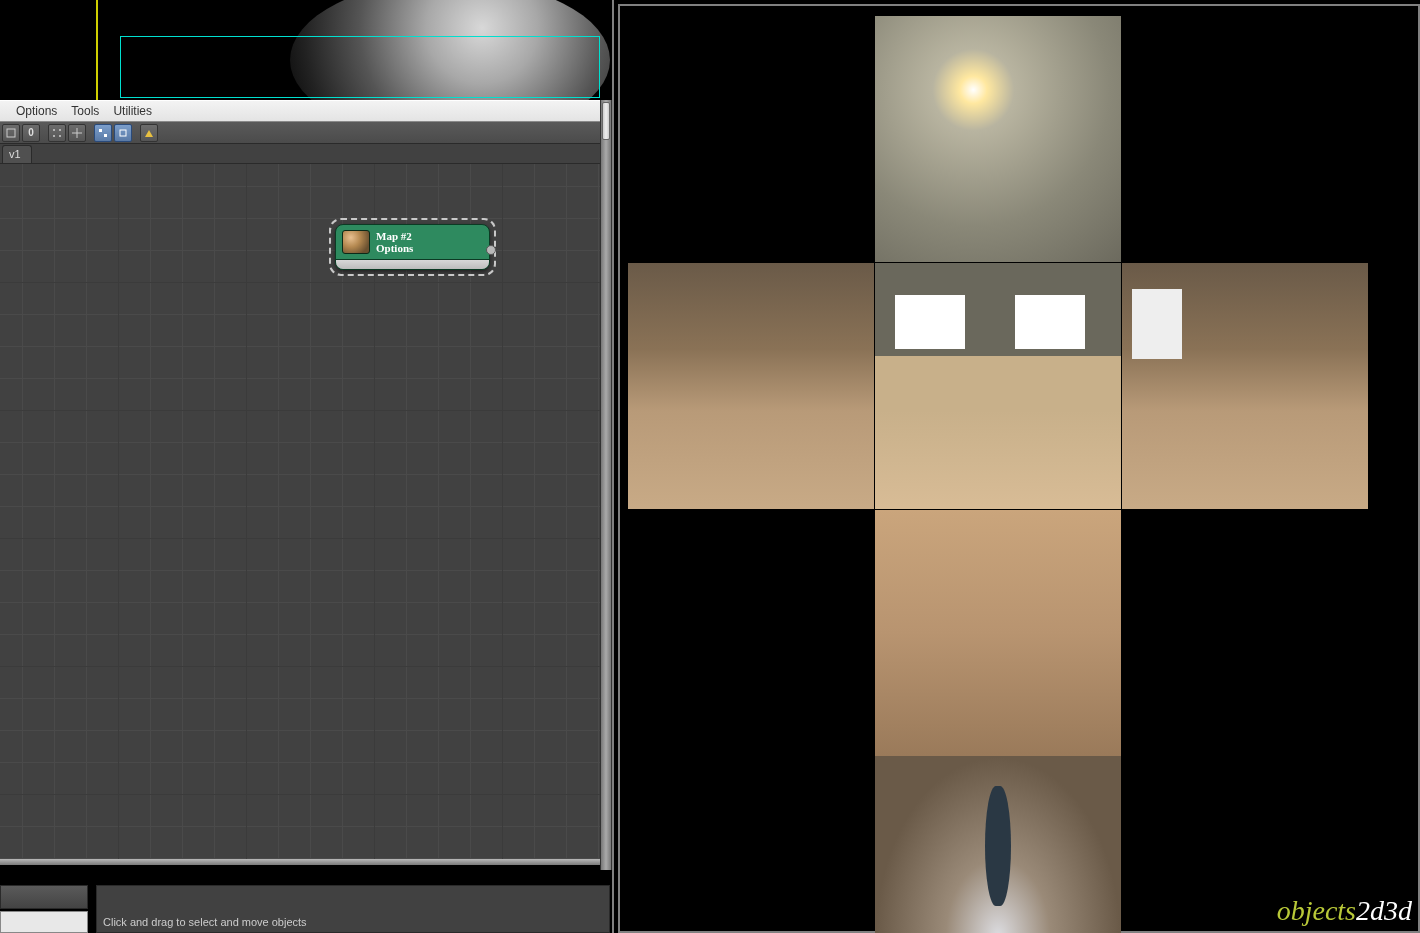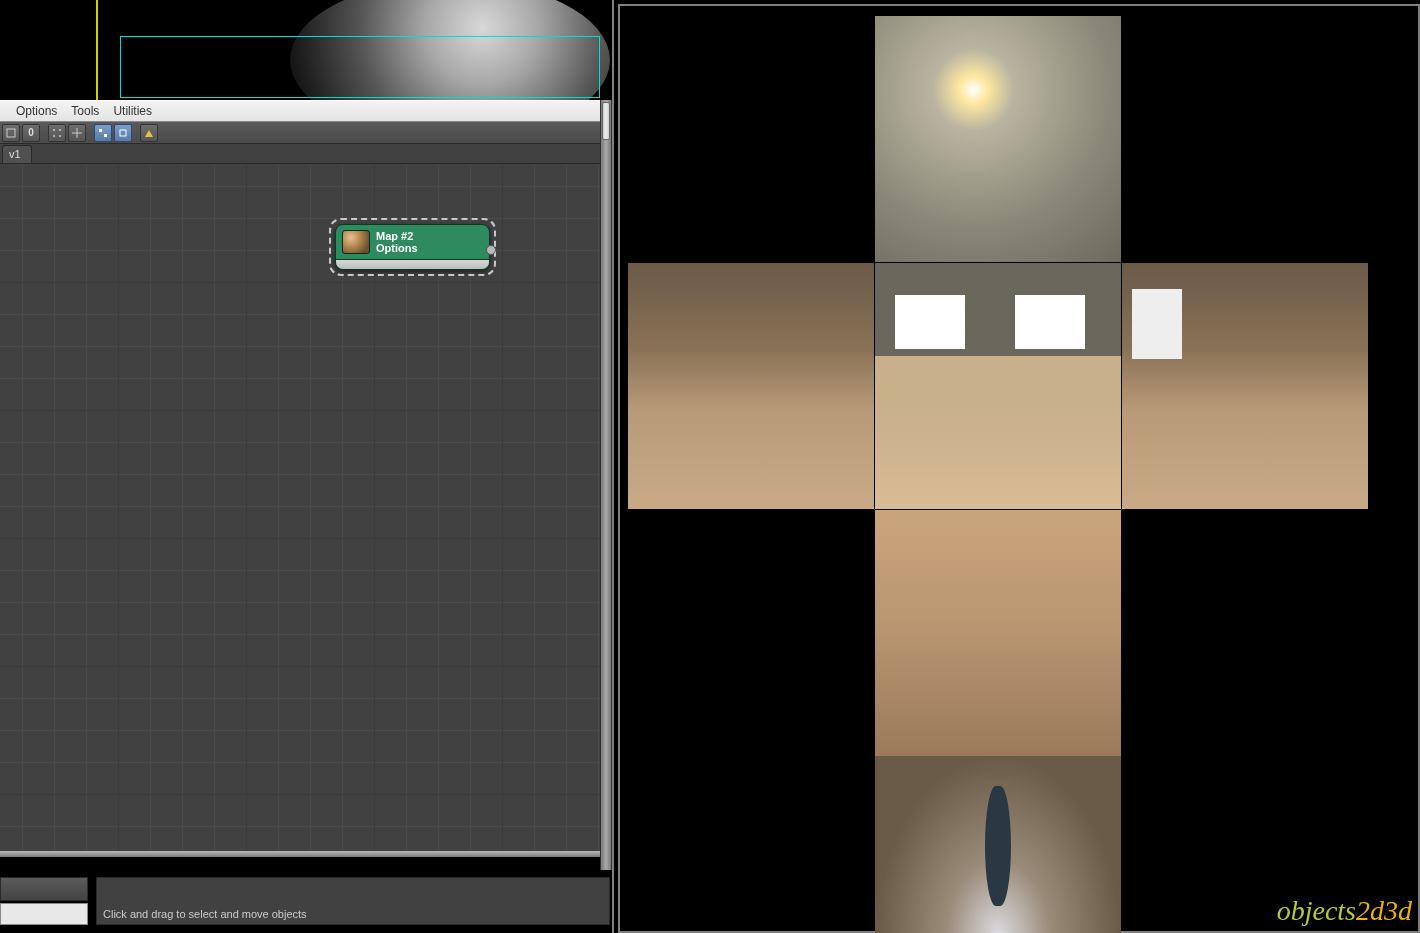--- a/index.html
+++ b/index.html
@@ -136,20 +136,21 @@
 }
 .node-sel {
   position:absolute; left:-7px; top:-7px; right:-7px; bottom:-7px;
   border:2px dashed #c8c8c8;
   border-radius:12px;
   pointer-events:none;
 }
 .node-inner {
   display:flex; align-items:flex-end; gap:6px;
   padding:5px 6px;
+  font-family:Liberation Serif, serif;
 }
 .node-thumb {
   width:28px; height:24px; border-radius:3px;
   background:
     radial-gradient(circle at 30% 30%, #e8c090 0%, #b48850 40%, #6a5030 80%);
   border:1px solid #0a2a18;
 }
 .node-text { color:#fff; font-weight:bold; font-size:11px; line-height:12px; }
 .node-text .l2 { font-weight:bold; }
 .node-foot {
@@ -160,21 +161,21 @@
 }
 .node-port {
   position:absolute; right:-7px; top:20px;
   width:10px; height:10px; border-radius:50%;
   background:#b8b8b8; border:1px solid #555;
 }
 
 
 .bottombar {
   position: absolute;
-  left: 0; bottom: 8px;
+  left: 0; bottom: 0;
   width: 610px; height: 74px;
   background: #000;
 }
 .bottombar .hsep {
   position:absolute; left:0; top:0; width:610px; height:6px;
   background:linear-gradient(#b8b8b8,#7a7a7a);
 }
 .bottombar .chunk {
   position:absolute; left:0; bottom:24px;
   width:88px; height:24px;
@@ -256,21 +257,21 @@
 
 .watermark {
   position: absolute;
   right: 6px; bottom: 4px;
   font-family: "Brush Script MT", cursive;
   font-size: 28px;
   color: #b8c838;
   font-style: italic;
   text-shadow: 1px 1px 2px #000;
 }
-.watermark .w2 { color:#eab308; }
+.watermark .w2 { color:#ffffff; }
 </style>
 </head>
 <body>
 
 <div class="left-pane">
 
   <div class="viewport-strip">
     <div class="sphere"></div>
     <div class="safeframe"></div>
     <div class="marker"></div>

